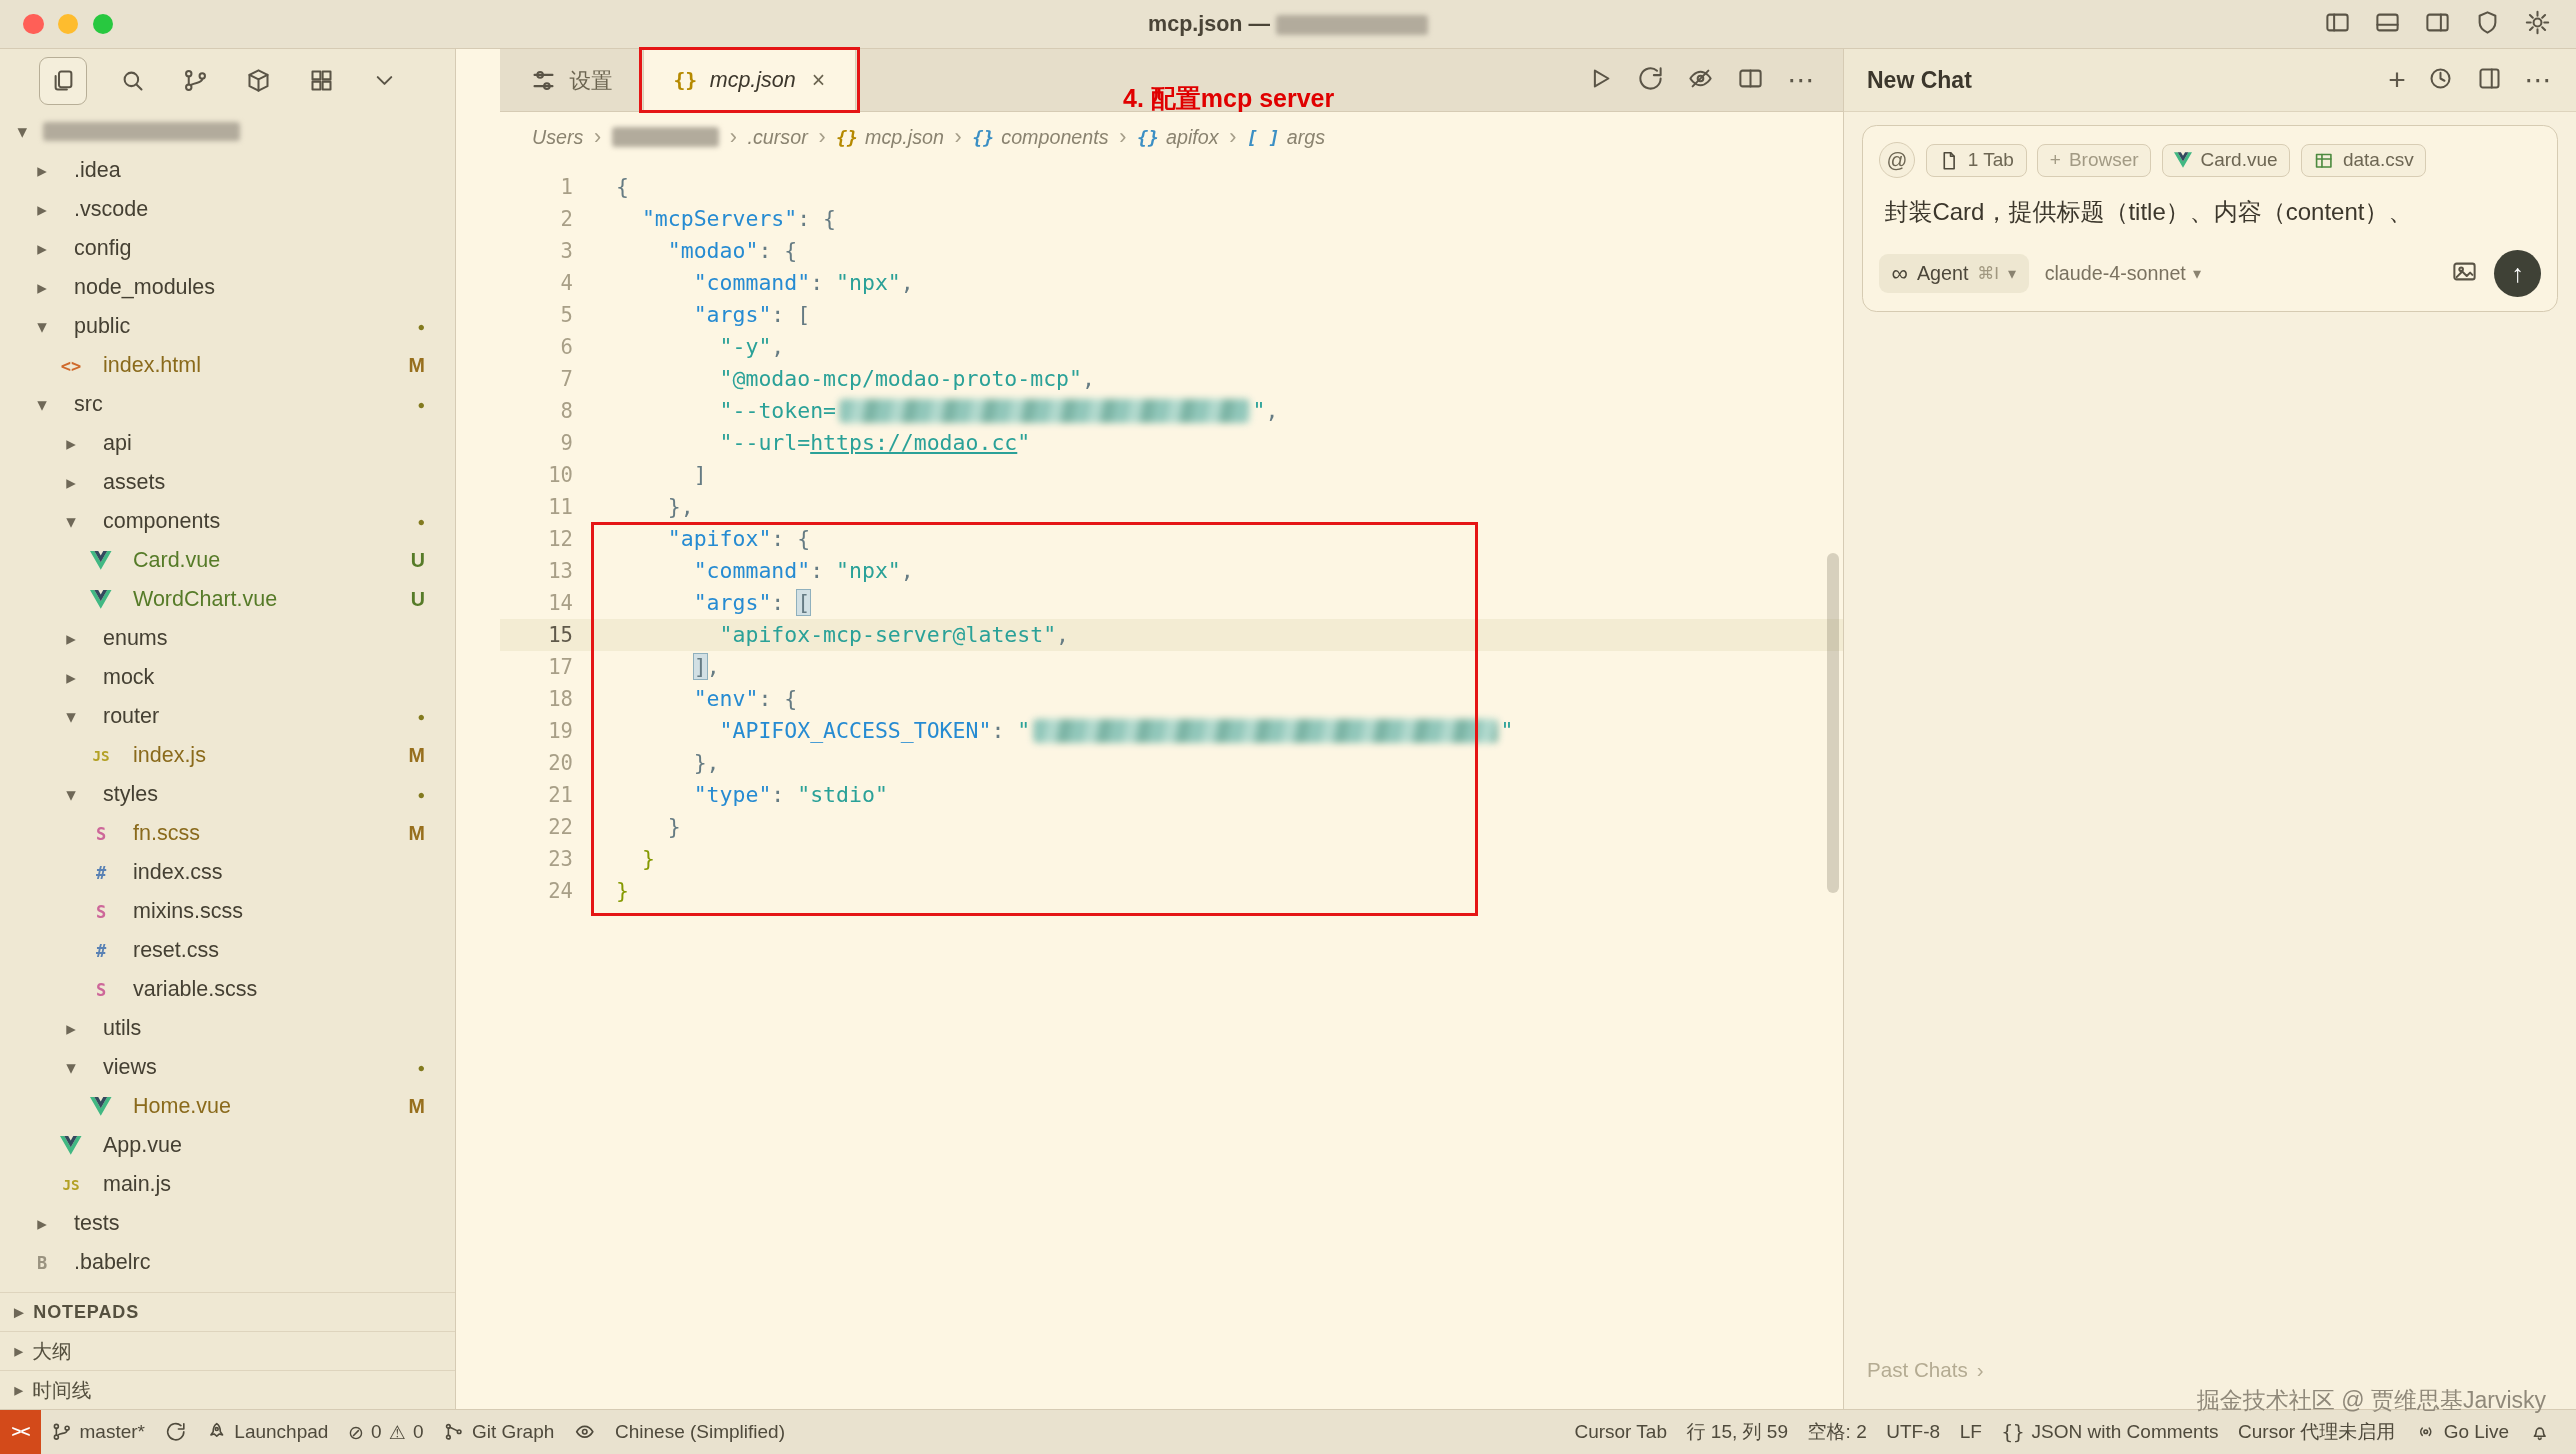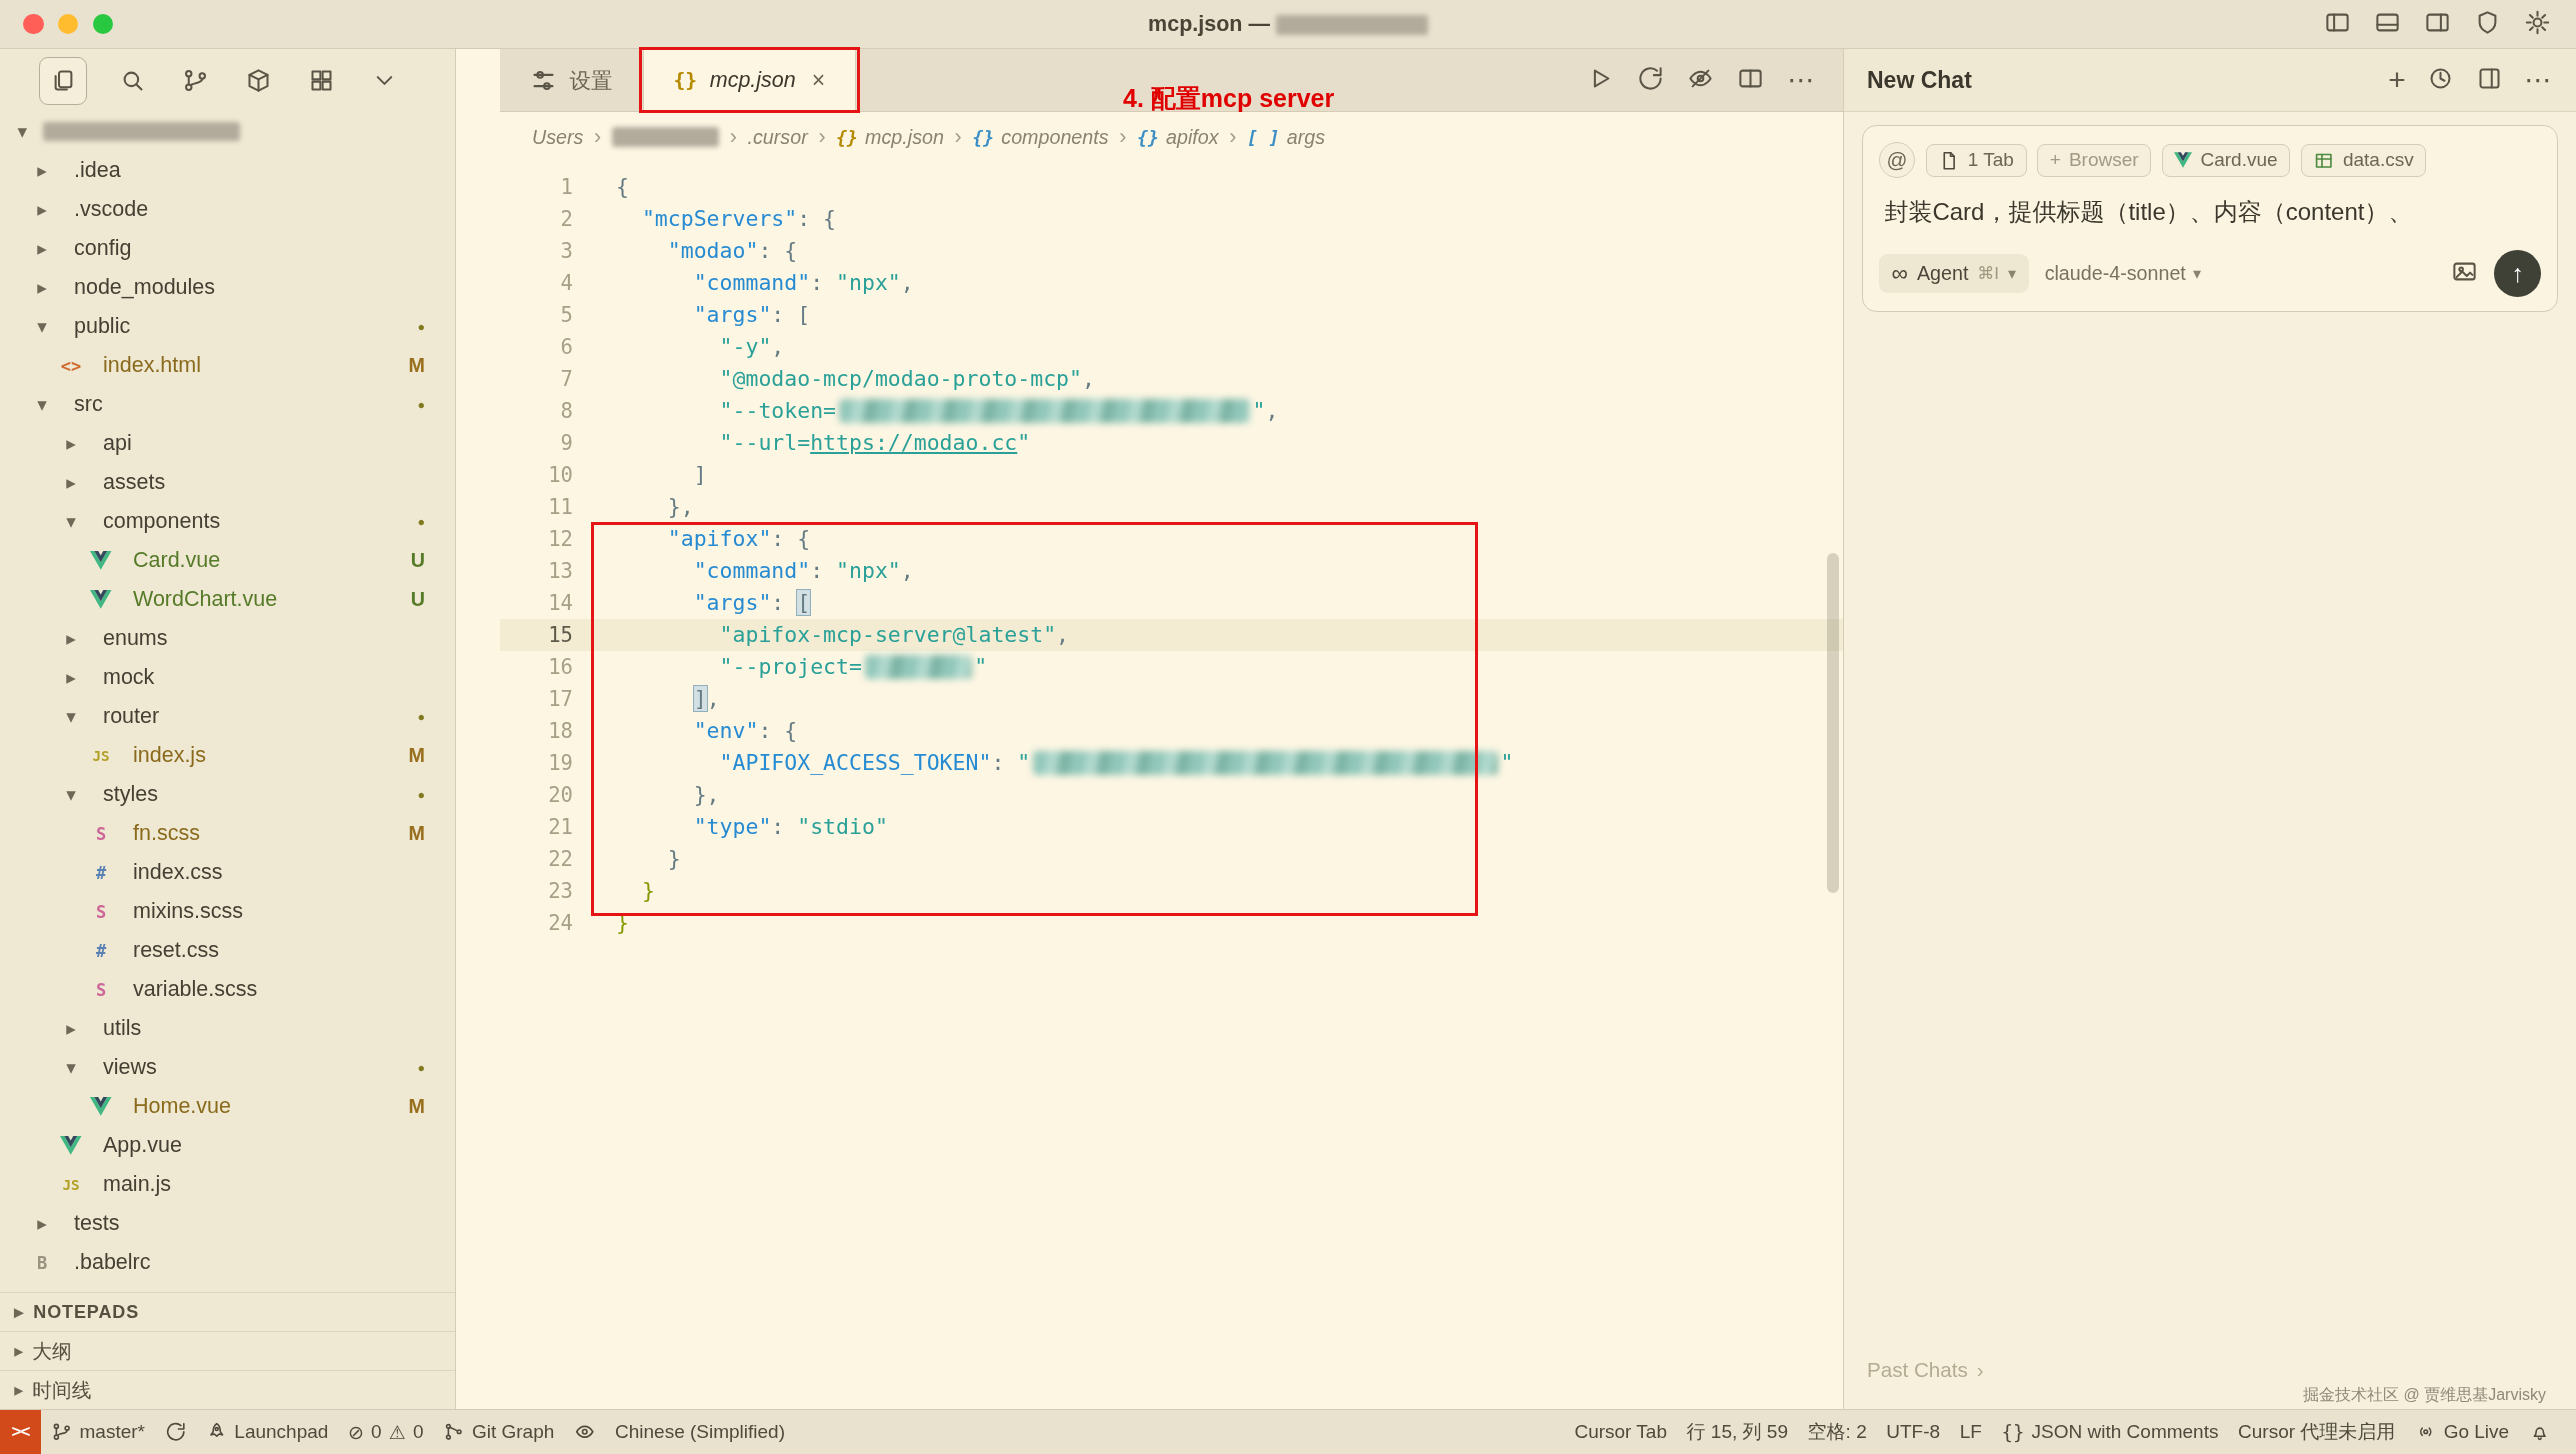--- a/index.html
+++ b/index.html
@@ -97,21 +97,21 @@
   .sb { height:45px; background:#e9e2cf; border-top:0.9px solid #d6cbb4; display:flex; align-items:center; font-size:19px; color:#4f4a3c; padding-right:16px; }
   .sb-remote { width:41px; height:100%; background:#d34a1a; color:#fff; display:grid; place-items:center; font-weight:bold; font-size:17px; letter-spacing:-0.9px; }
   .sb-item { display:flex; align-items:center; gap:7.2px; padding:0 9.8px; height:100%; }
   .sb-right { margin-left:auto; display:flex; align-items:center; height:100%; }
   .glyph { font-size:19px; }
 
   
   .red-note { position:absolute; left:1123px; top:82px; font-size:25px; font-weight:bold; color:#e00000; z-index:40; }
   .red-code-box { position:absolute; left:591px; top:522px; width:887px; height:394px; border:3.6px solid #e51515; z-index:40; pointer-events:none; }
 
-  .watermark { position:absolute; right:30px; top:1385px; font-size:16px; color:#90897a; z-index:50; }
+  .watermark { position:absolute; right:30px; top:1385px; font-size:23px; color:#90897a; z-index:50; }
 </style>
 </head>
 <body>
 
 <div class="titlebar">
   <div class="lights">
     <span class="light l-close"></span>
     <span class="light l-min"></span>
     <span class="light l-zoom"></span>
   </div>
@@ -498,24 +498,20 @@
           </div>
           <div class="cline">
             <span class="gut">14</span>
             <span class="ctext"><span class="t">      </span><span class="k">"args"</span><span class="p">: </span><span class="pm">[</span></span>
           </div>
           <div class="cline active">
             <span class="gut">15</span>
             <span class="ctext"><span class="t">        </span><span class="s">"apifox-mcp-server@latest"</span><span class="p">,</span></span>
           </div>
           <div class="cline">
-            <span class="gut">16</span>
-            <span class="ctext"><span class="t">        </span><span class="s">"--project=</span><span class="blur-code" style="width: 107px;"></span><span class="s">"</span></span>
-          </div>
-          <div class="cline">
             <span class="gut">17</span>
             <span class="ctext"><span class="t">      </span><span class="pm">]</span><span class="p">,</span></span>
           </div>
           <div class="cline">
             <span class="gut">18</span>
             <span class="ctext"><span class="t">      </span><span class="k">"env"</span><span class="p">: {</span></span>
           </div>
           <div class="cline">
             <span class="gut">19</span>
             <span class="ctext"><span class="t">        </span><span class="k">"APIFOX_ACCESS_TOKEN"</span><span class="p">: </span><span class="s">"</span><span class="blur-code" style="width: 465px;"></span><span class="s">"</span></span>

